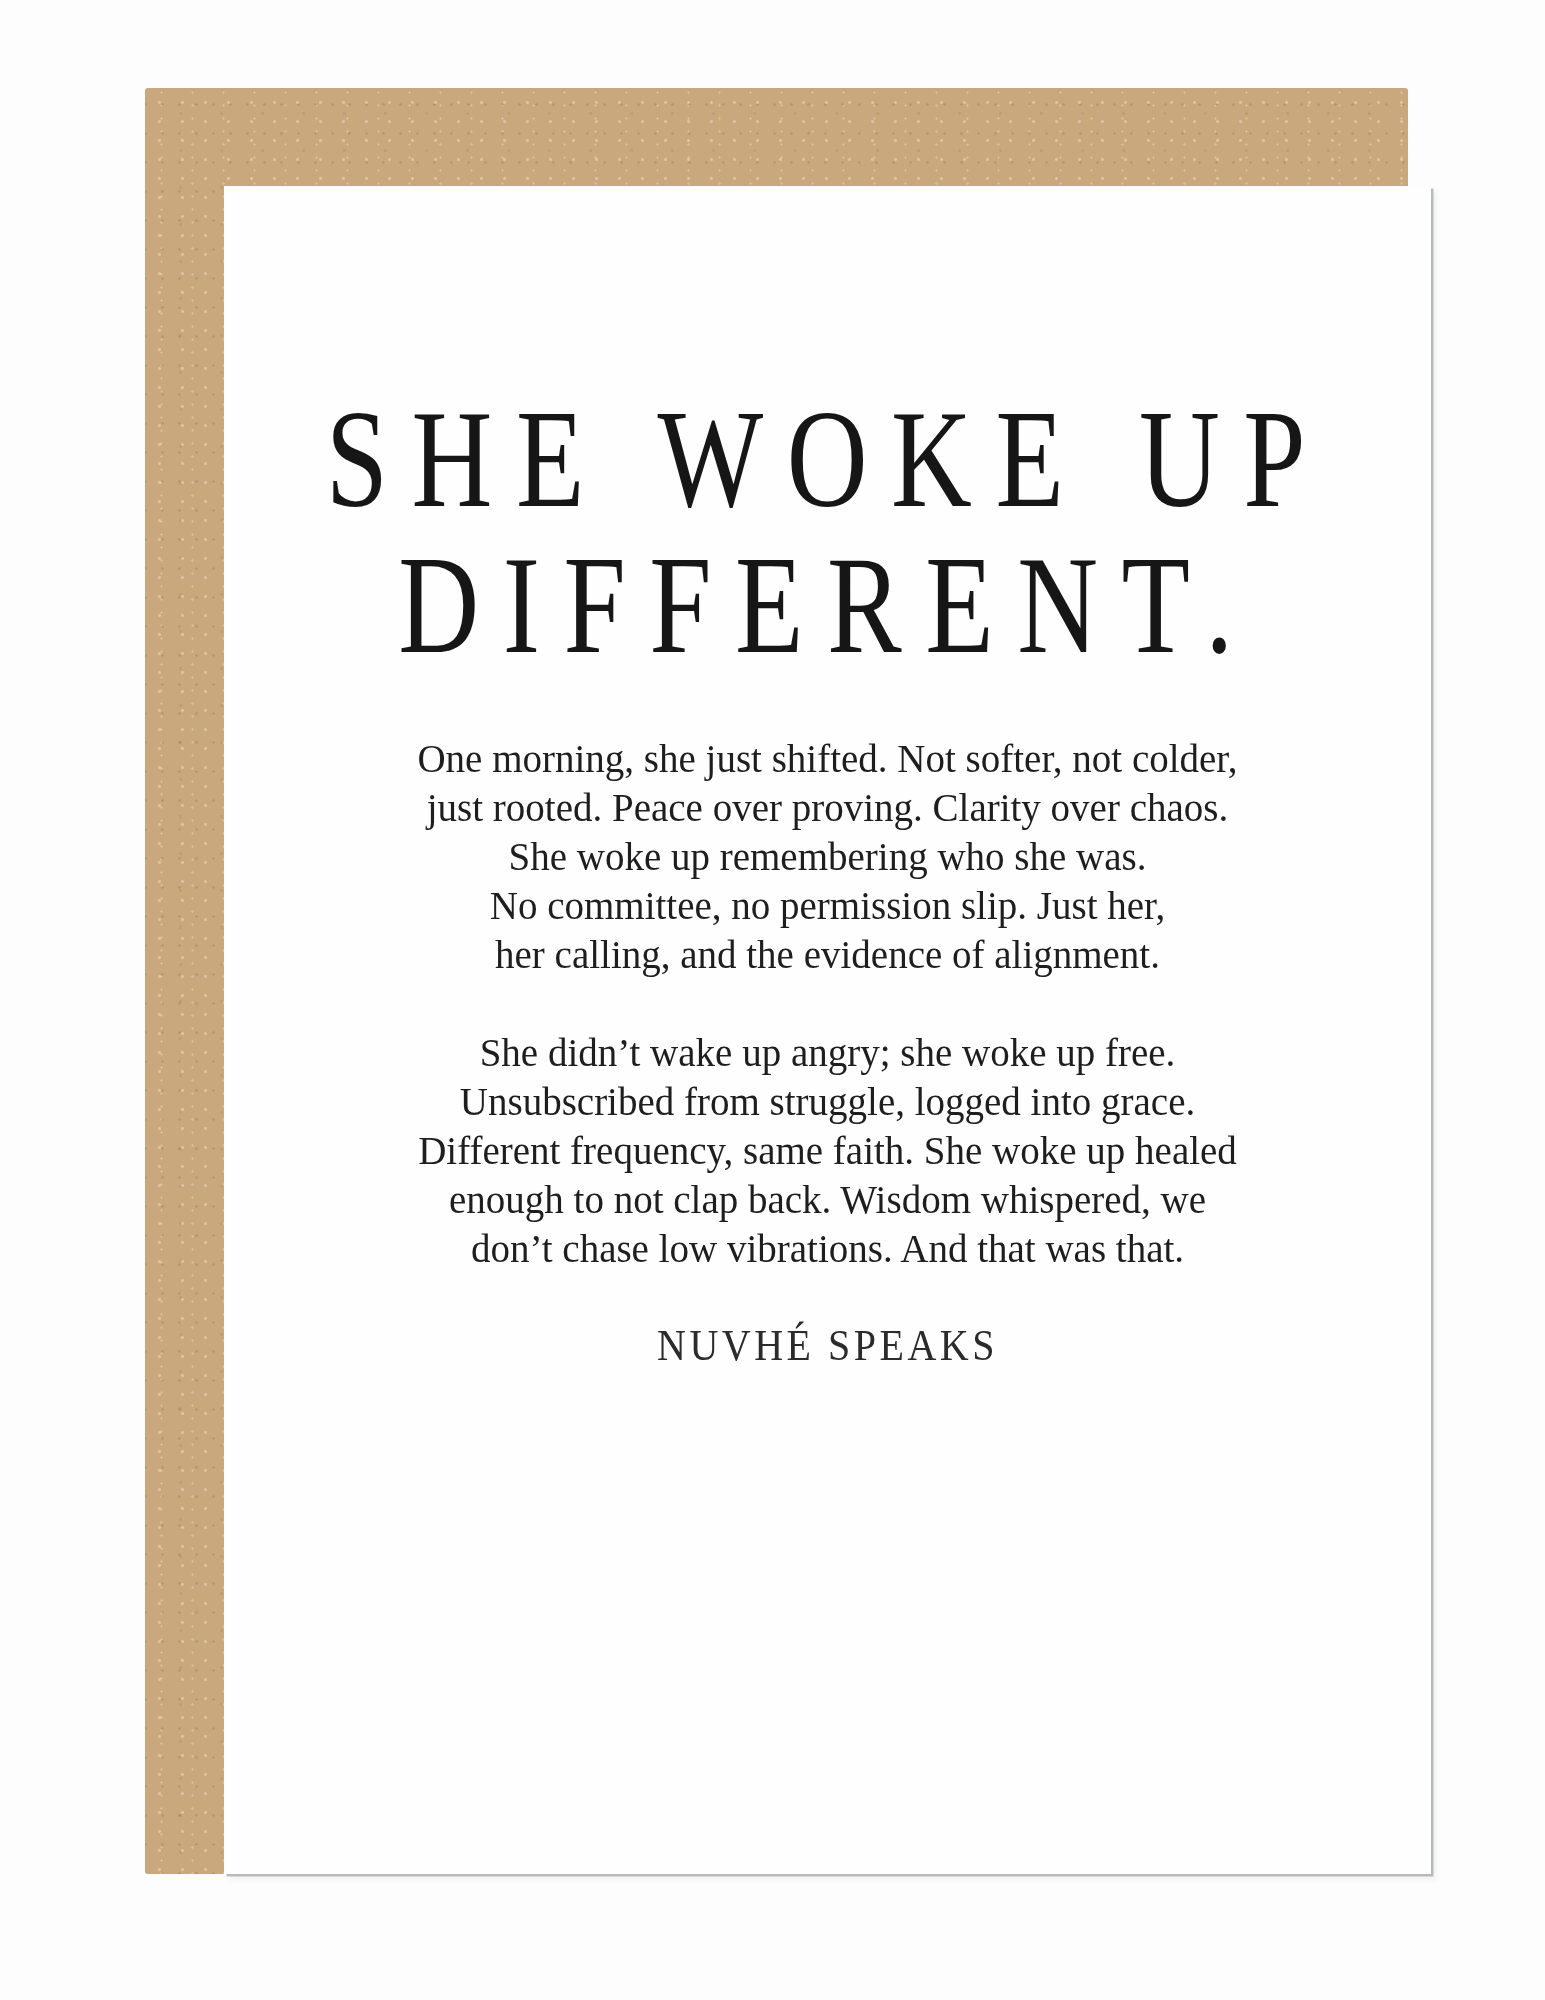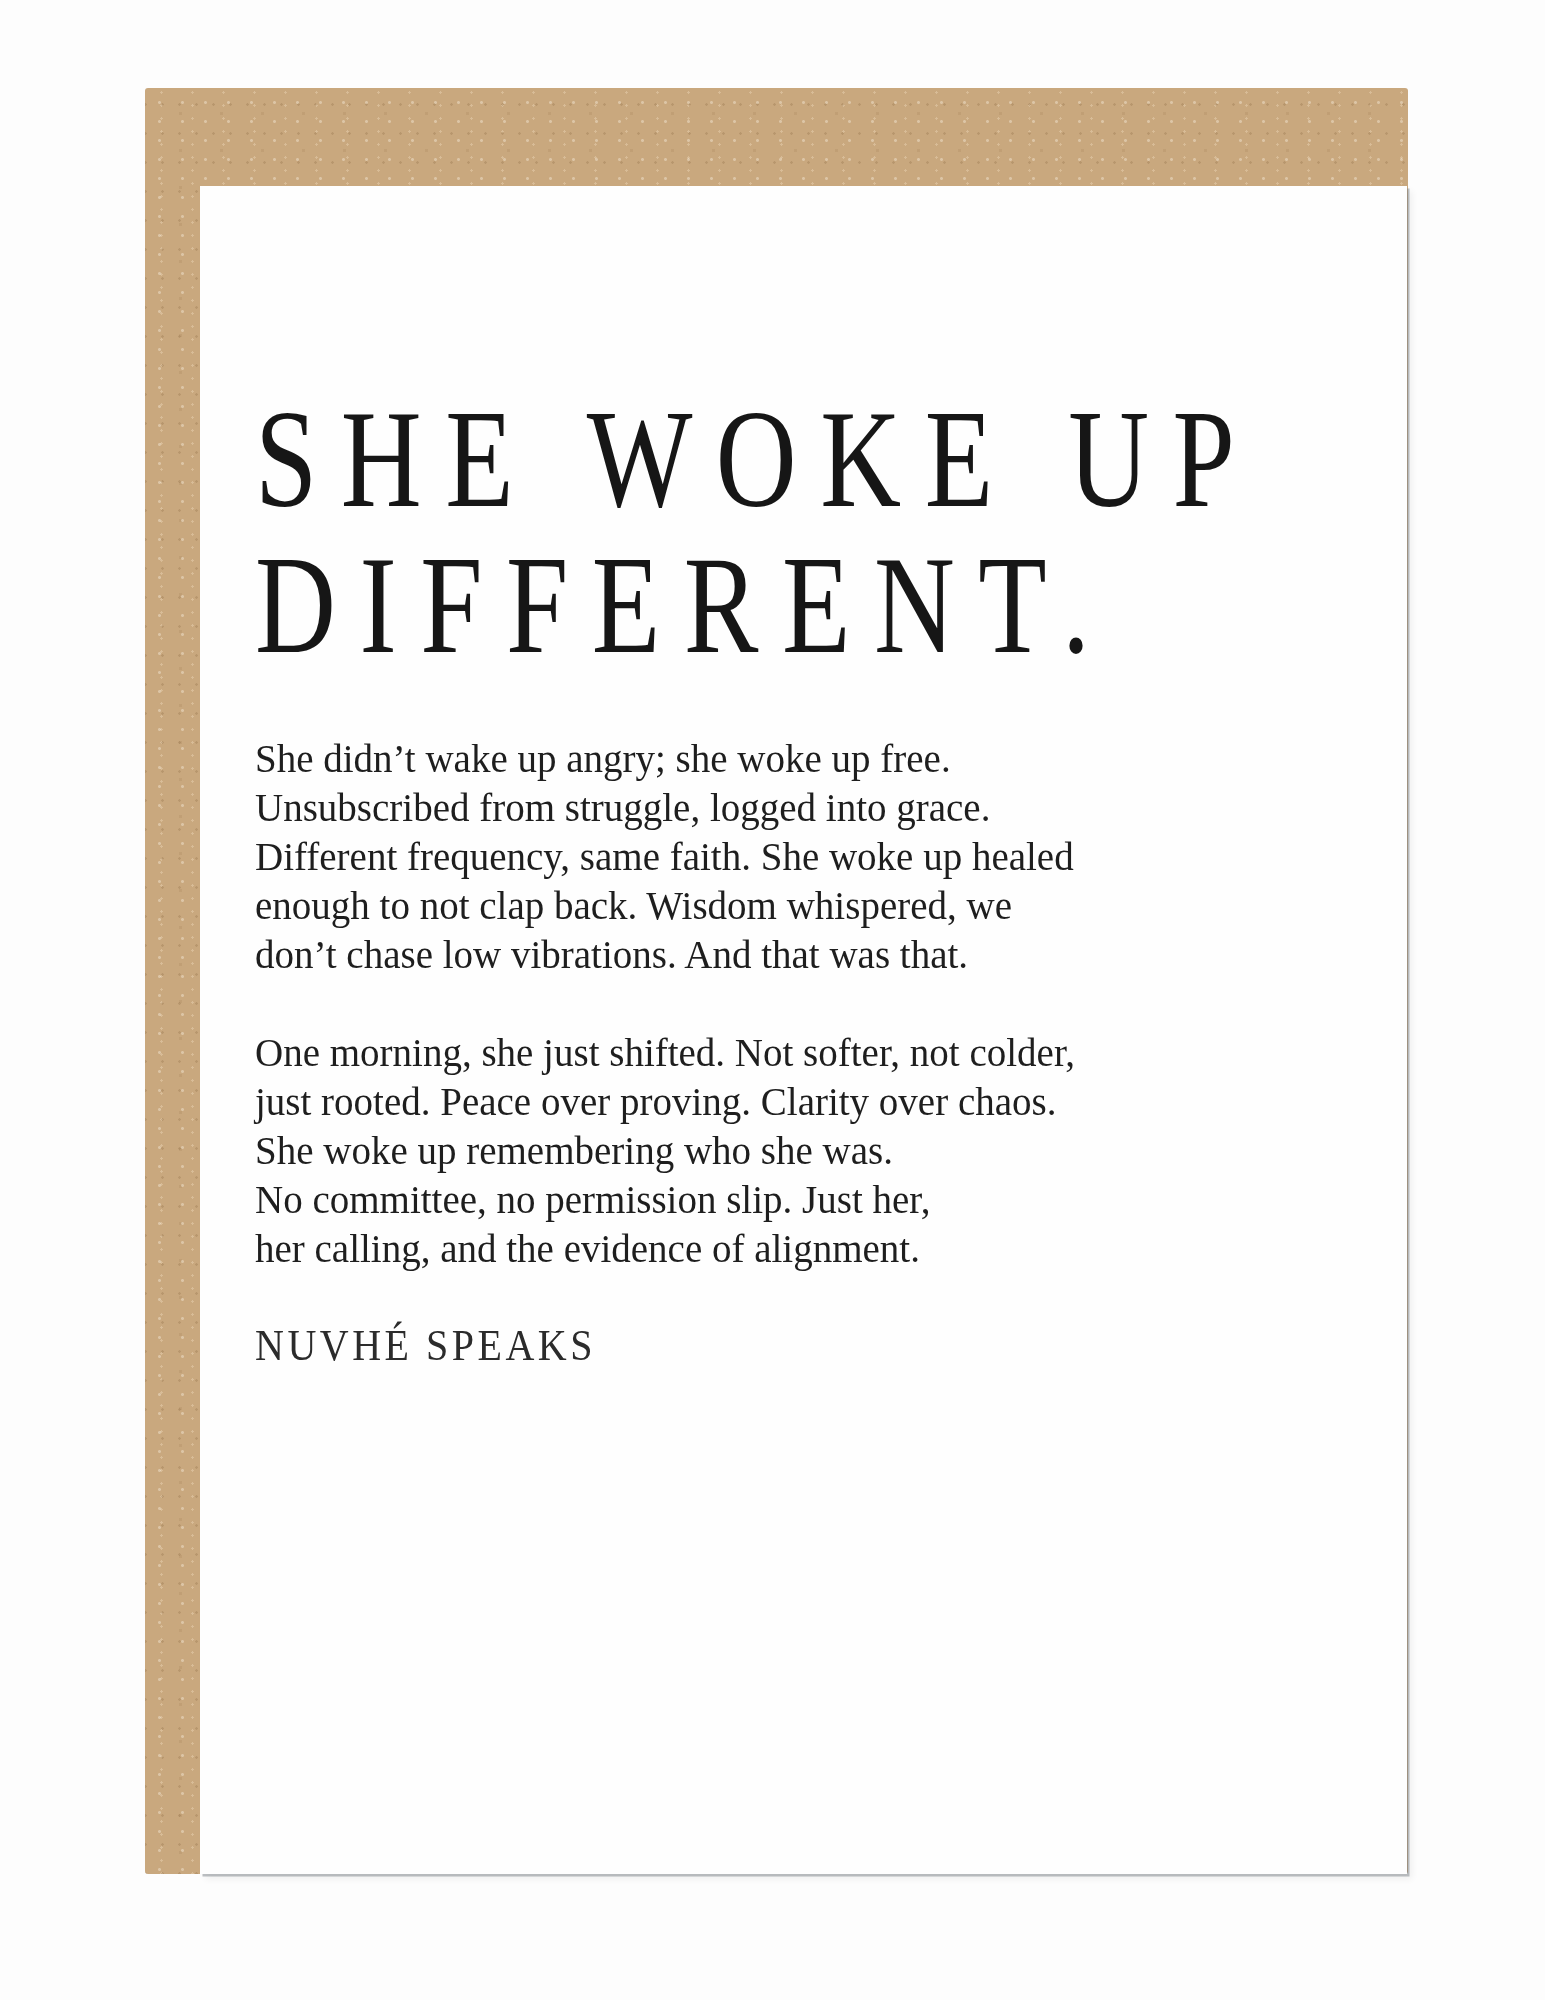--- a/index.html
+++ b/index.html
@@ -29,24 +29,25 @@
       radial-gradient(circle, rgba(255,252,240,.35) 0 1.2px, transparent 1.7px),
       radial-gradient(circle, rgba(122,90,50,.22) 0 1px, transparent 1.5px),
       radial-gradient(circle, rgba(255,240,214,.28) 0 1px, transparent 1.4px),
       radial-gradient(circle, rgba(140,104,62,.14) 0 1.4px, transparent 1.9px);
     background-size:23px 19px,17px 29px,31px 13px,41px 37px;
     background-position:3px 5px,9px 2px,1px 11px,15px 7px;
     border-radius:3px;
   }
   .card{
     position:absolute;
-    left:200px;top:186px;
+    left:224px;top:186px;
     width:1207px;height:1688px;
     background:var(--card-bg);
     box-shadow:2.5px 2.5px 0 var(--shadow-color), 5px 5px 7px rgba(0,0,0,.06);
+    text-align:center;
     color:var(--text-color);
     padding:228px 55px 0 55px;
   }
   .title{
     font-size:112px;
     line-height:118px;
     letter-spacing:.21em;
     font-weight:400;
     color:#161616;
     transform:scaleY(1.24);
@@ -70,25 +71,25 @@
     transform-origin:50% 50%;
   }
 </style>
 </head>
 <body>
 
 <div class="scene">
   <div class="envelope"></div>
   <div class="card">
     <h1 class="title"><span>SHE WOKE UP</span><br><span>DIFFERENT.</span></h1>
+    <p class="para">One morning, she just shifted. Not softer, not colder,
+just rooted. Peace over proving. Clarity over chaos.
+She woke up remembering who she was.
+No committee, no permission slip. Just her,
+her calling, and the evidence of alignment.</p>
     <p class="para">She didn’t wake up angry; she woke up free.
 Unsubscribed from struggle, logged into grace.
 Different frequency, same faith. She woke up healed
 enough to not clap back. Wisdom whispered, we
 don’t chase low vibrations. And that was that.</p>
-    <p class="para">One morning, she just shifted. Not softer, not colder,
-just rooted. Peace over proving. Clarity over chaos.
-She woke up remembering who she was.
-No committee, no permission slip. Just her,
-her calling, and the evidence of alignment.</p>
     <div class="signature">NUVHÉ SPEAKS</div>
   </div>
 </div>
 
 </body></html>

